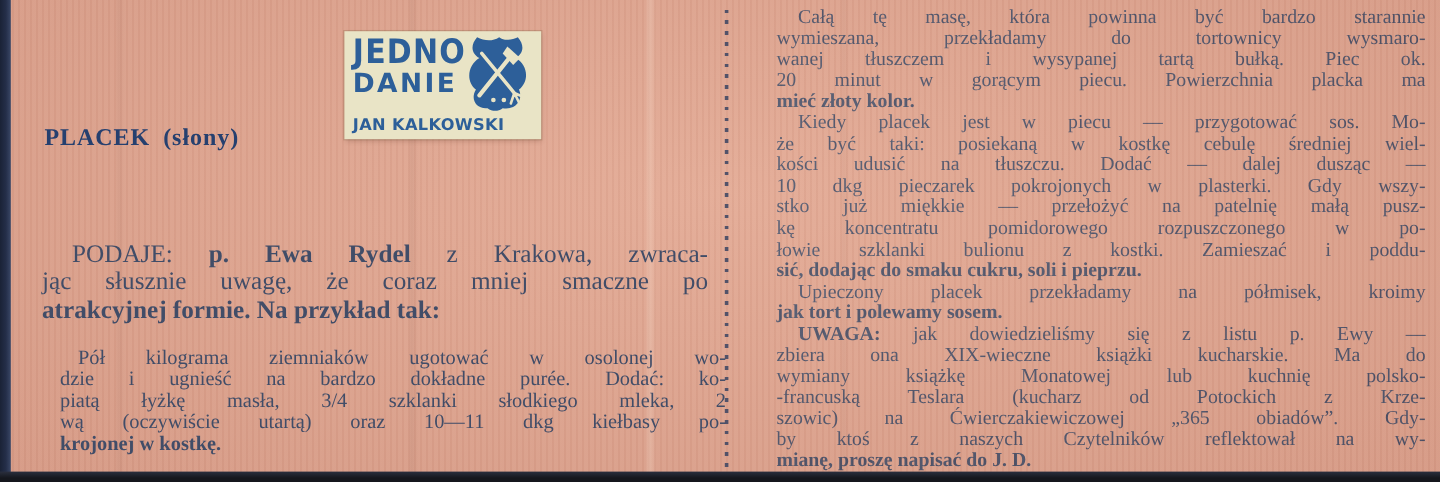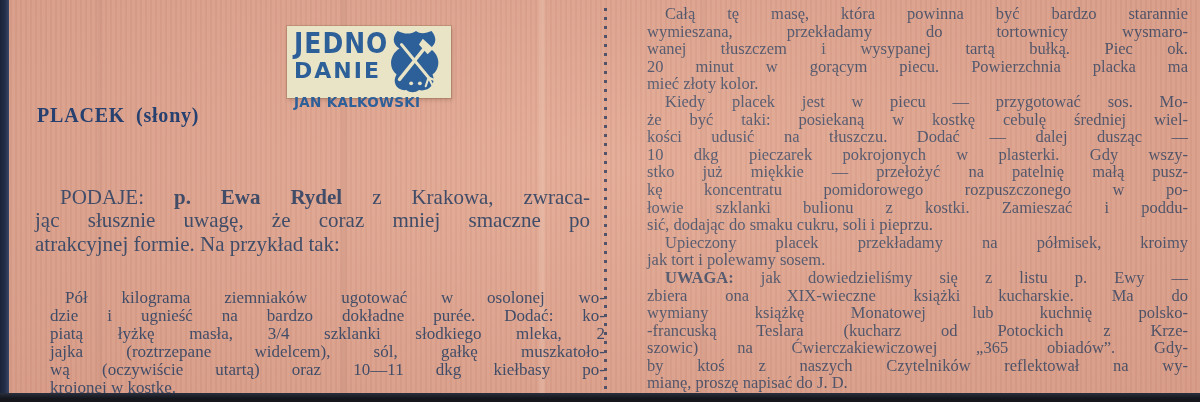--- a/index.html
+++ b/index.html
@@ -28,21 +28,21 @@
     position: absolute; left: 0; right: 0; bottom: 0; height: 9px; z-index: 6;
     background: linear-gradient(180deg, #2a2f3e, var(--edge-bottom, #15171d) 60%);
   }
   .column-divider {
     position: absolute; left: 604px; top: 8px; bottom: 10px; width: 3px; z-index: 2;
     background: repeating-linear-gradient(to bottom, rgba(58,68,98,.85) 0 3px, transparent 3px 9px);
   }
 
   
   .logo {
-    position: absolute; left: 287px; top: 26px; width: 164px; height: 72px; z-index: 3;
+    position: absolute; left: 287px; top: 26px; width: 164px; height: 90px; z-index: 3;
     background: var(--logo-paper, #e9e4c6);
     box-shadow: 0 0 0 1px rgba(120,90,60,.25), 1px 2px 4px rgba(90,50,40,.25);
     box-sizing: border-box; padding: 3px 7px 4px 7px;
     display: flex; flex-direction: column;
   }
   .logo-top { display: flex; flex: 1; align-items: flex-start; }
   .logo-words { flex: 1; color: var(--logo-blue, #2d5f99); font-family: "DejaVu Sans", sans-serif; font-weight: bold; }
   .logo-word1 { font-size: 25px; line-height: 26px; letter-spacing: 1px; transform: scaleY(1.12); transform-origin: top left; }
   .logo-word2 { font-size: 22px; line-height: 23px; letter-spacing: 2px; margin-top: 4px; }
   .logo-icon { width: 56px; height: 64px; flex: none; margin-top: 1px; }
@@ -56,26 +56,26 @@
     position: absolute; z-index: 3; margin: 0;
     color: var(--heading-ink, #26406f);
     font-size: 20px; font-weight: bold; letter-spacing: .8px; word-spacing: 5px;
   }
   .title1 { left: 37px; top: 104px; }
   .title2 { left: 53px; top: 137px; }
 
   
   .para { color: var(--ink, #414d68); z-index: 3; }
   .para .line { text-align: justify; text-align-last: justify; }
-  .para .line:last-child { text-align-last: left; }
+  .para .line:last-child { text-align-last: left; font-weight: bold; }
   .para .line:first-child { text-indent: var(--indent, 18px); }
   .para b { font-weight: bold; }
 
   .lead-para {
-    position: absolute; left: 35px; top: 186px; width: 555px;
+    position: absolute; left: 35px; top: 200px; width: 555px;
     font-size: 21px; line-height: 23.4px; --indent: 25px;
   }
   .left-body-para {
     position: absolute; left: 50px; top: 289px; width: 555px;
     font-size: 17px; line-height: 18px; --indent: 15px;
   }
   .col-right {
     position: absolute; left: 647px; top: 5px; width: 541px;
     font-size: 16.5px; line-height: 17.6px;
   }
@@ -117,21 +117,20 @@
   <div class="para lead-para">
       <div class="line">PODAJE: <b>p. Ewa Rydel</b> z Krakowa, zwraca-</div>
       <div class="line">jąc słusznie uwagę, że coraz mniej smaczne po</div>
       <div class="line">atrakcyjnej formie. Na przykład tak:</div>
     </div>
 
   <div class="para left-body-para">
       <div class="line">Pół kilograma ziemniaków ugotować w osolonej wo-</div>
       <div class="line">dzie i ugnieść na bardzo dokładne purée. Dodać: ko-</div>
       <div class="line">piatą łyżkę masła, 3/4 szklanki słodkiego mleka, 2</div>
-      <div class="line">jajka (roztrzepane widelcem), sól, gałkę muszkatoło-</div>
       <div class="line">wą (oczywiście utartą) oraz 10—11 dkg kiełbasy po-</div>
       <div class="line">krojonej w kostkę.</div>
     </div>
 
   <div class="col-right">
     <div class="para">
         <div class="line">Całą tę masę, która powinna być bardzo starannie</div>
         <div class="line">wymieszana, przekładamy do tortownicy wysmaro-</div>
         <div class="line">wanej tłuszczem i wysypanej tartą bułką. Piec ok.</div>
         <div class="line">20 minut w gorącym piecu. Powierzchnia placka ma</div>

